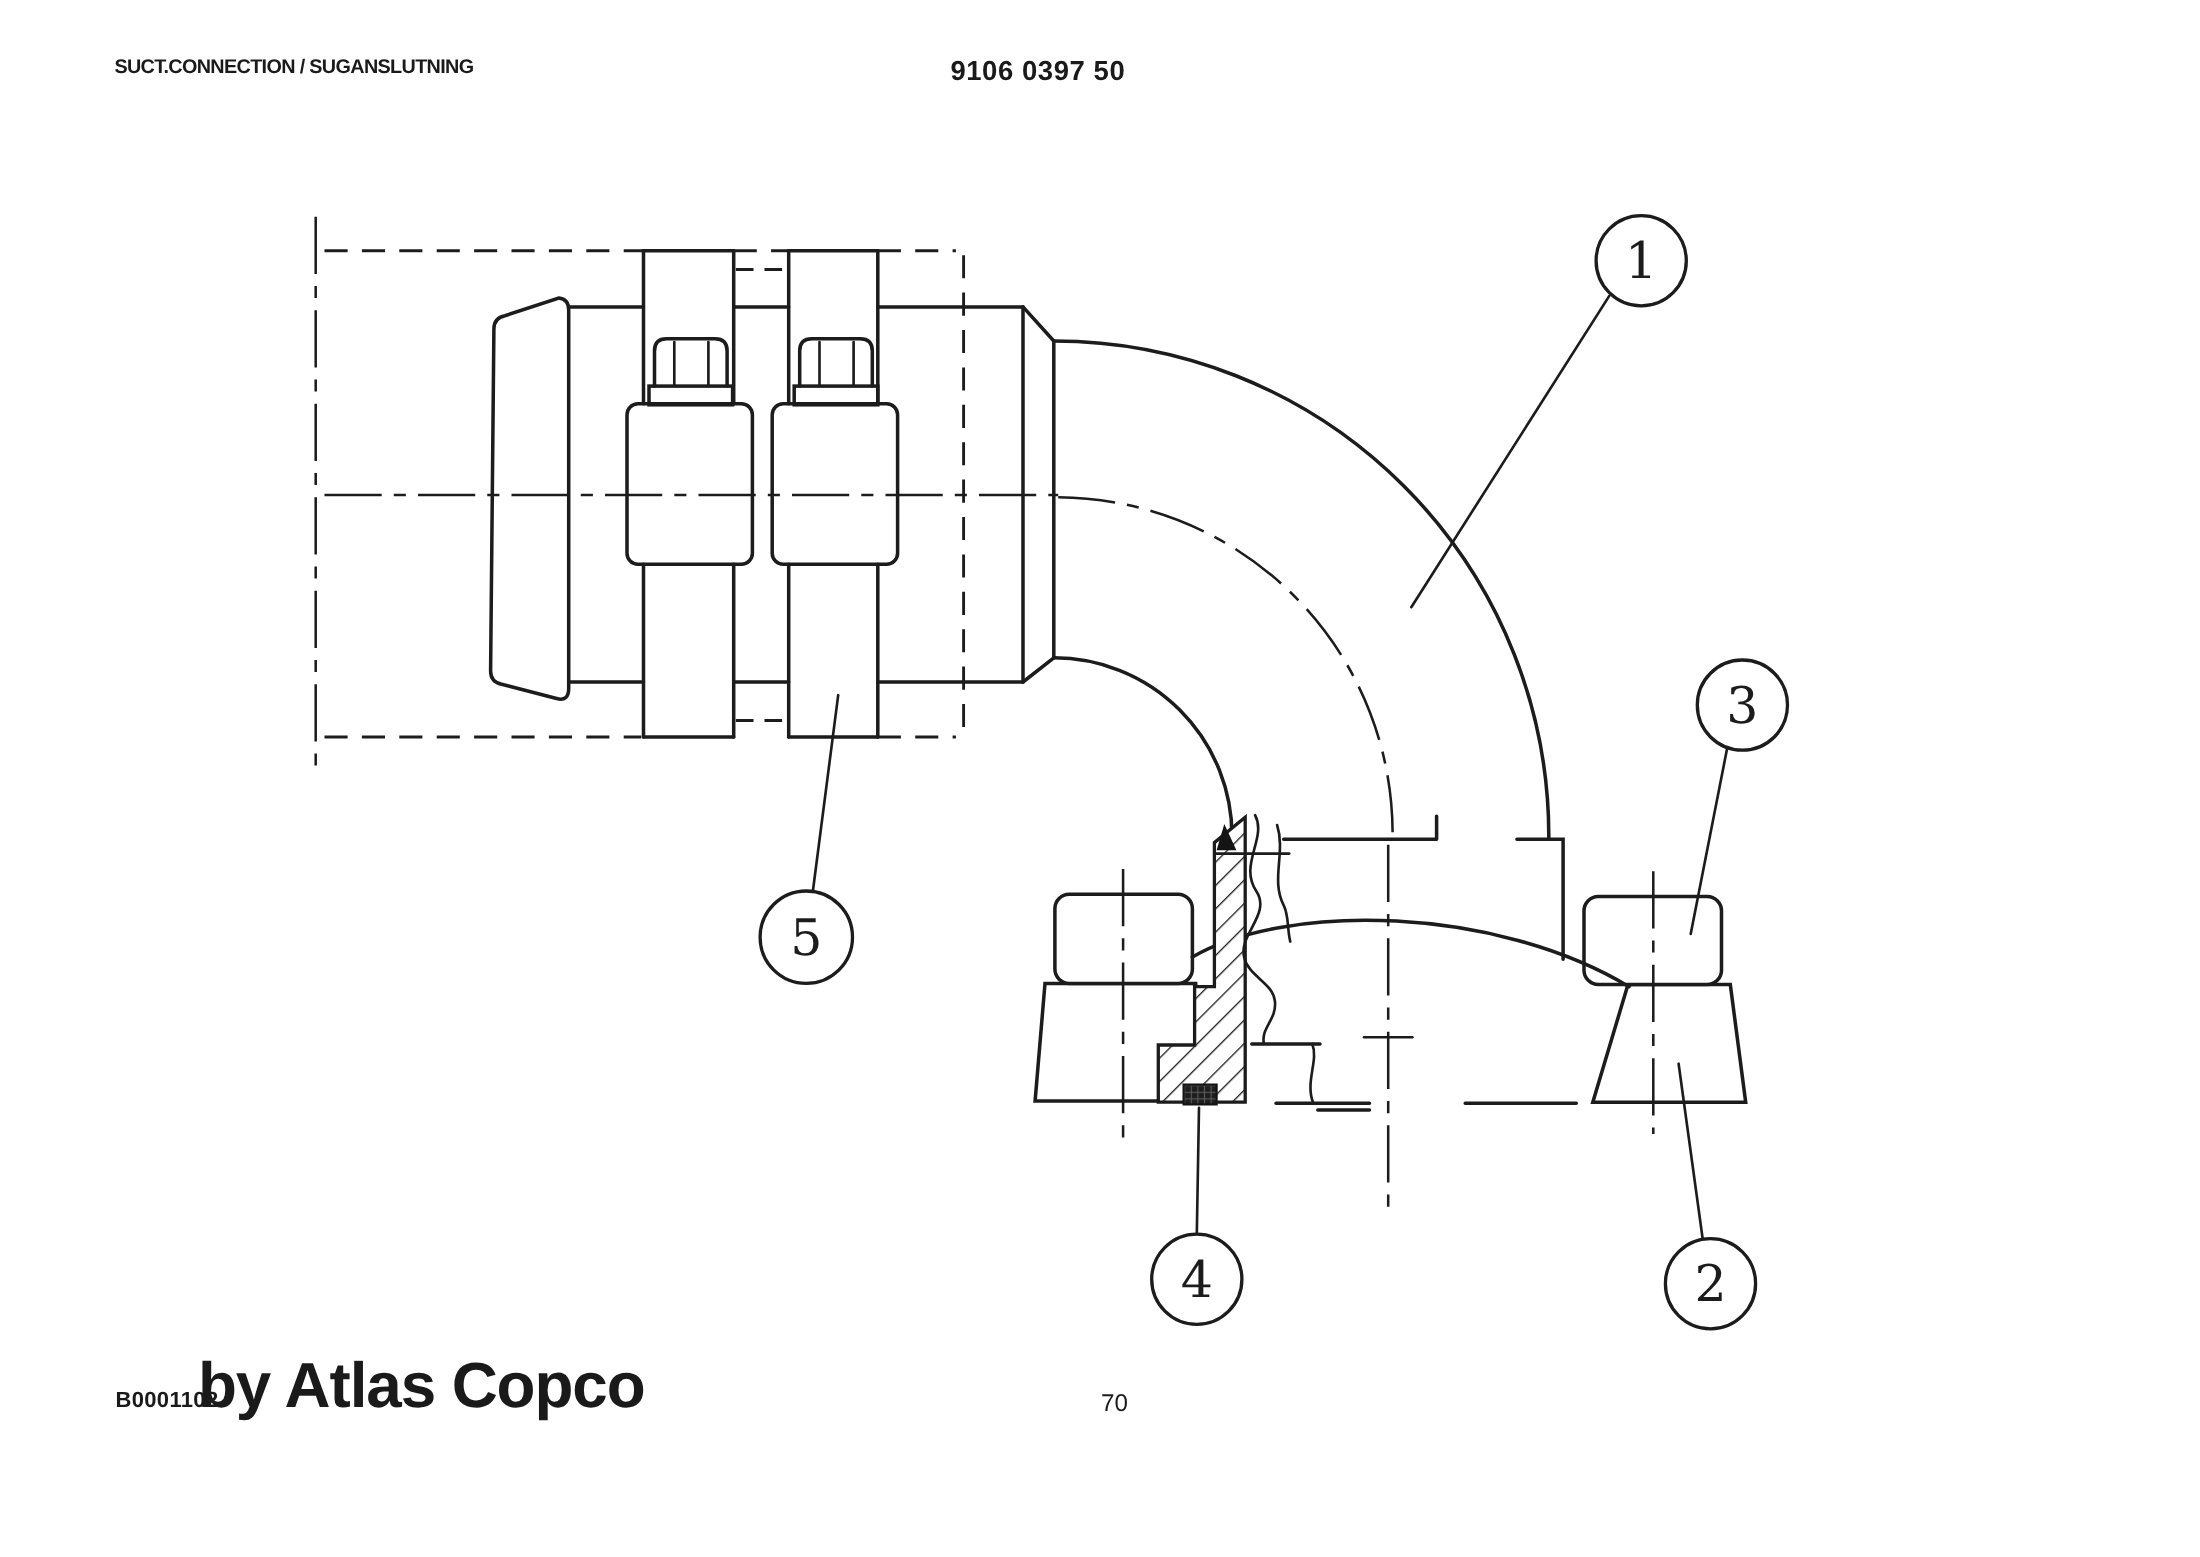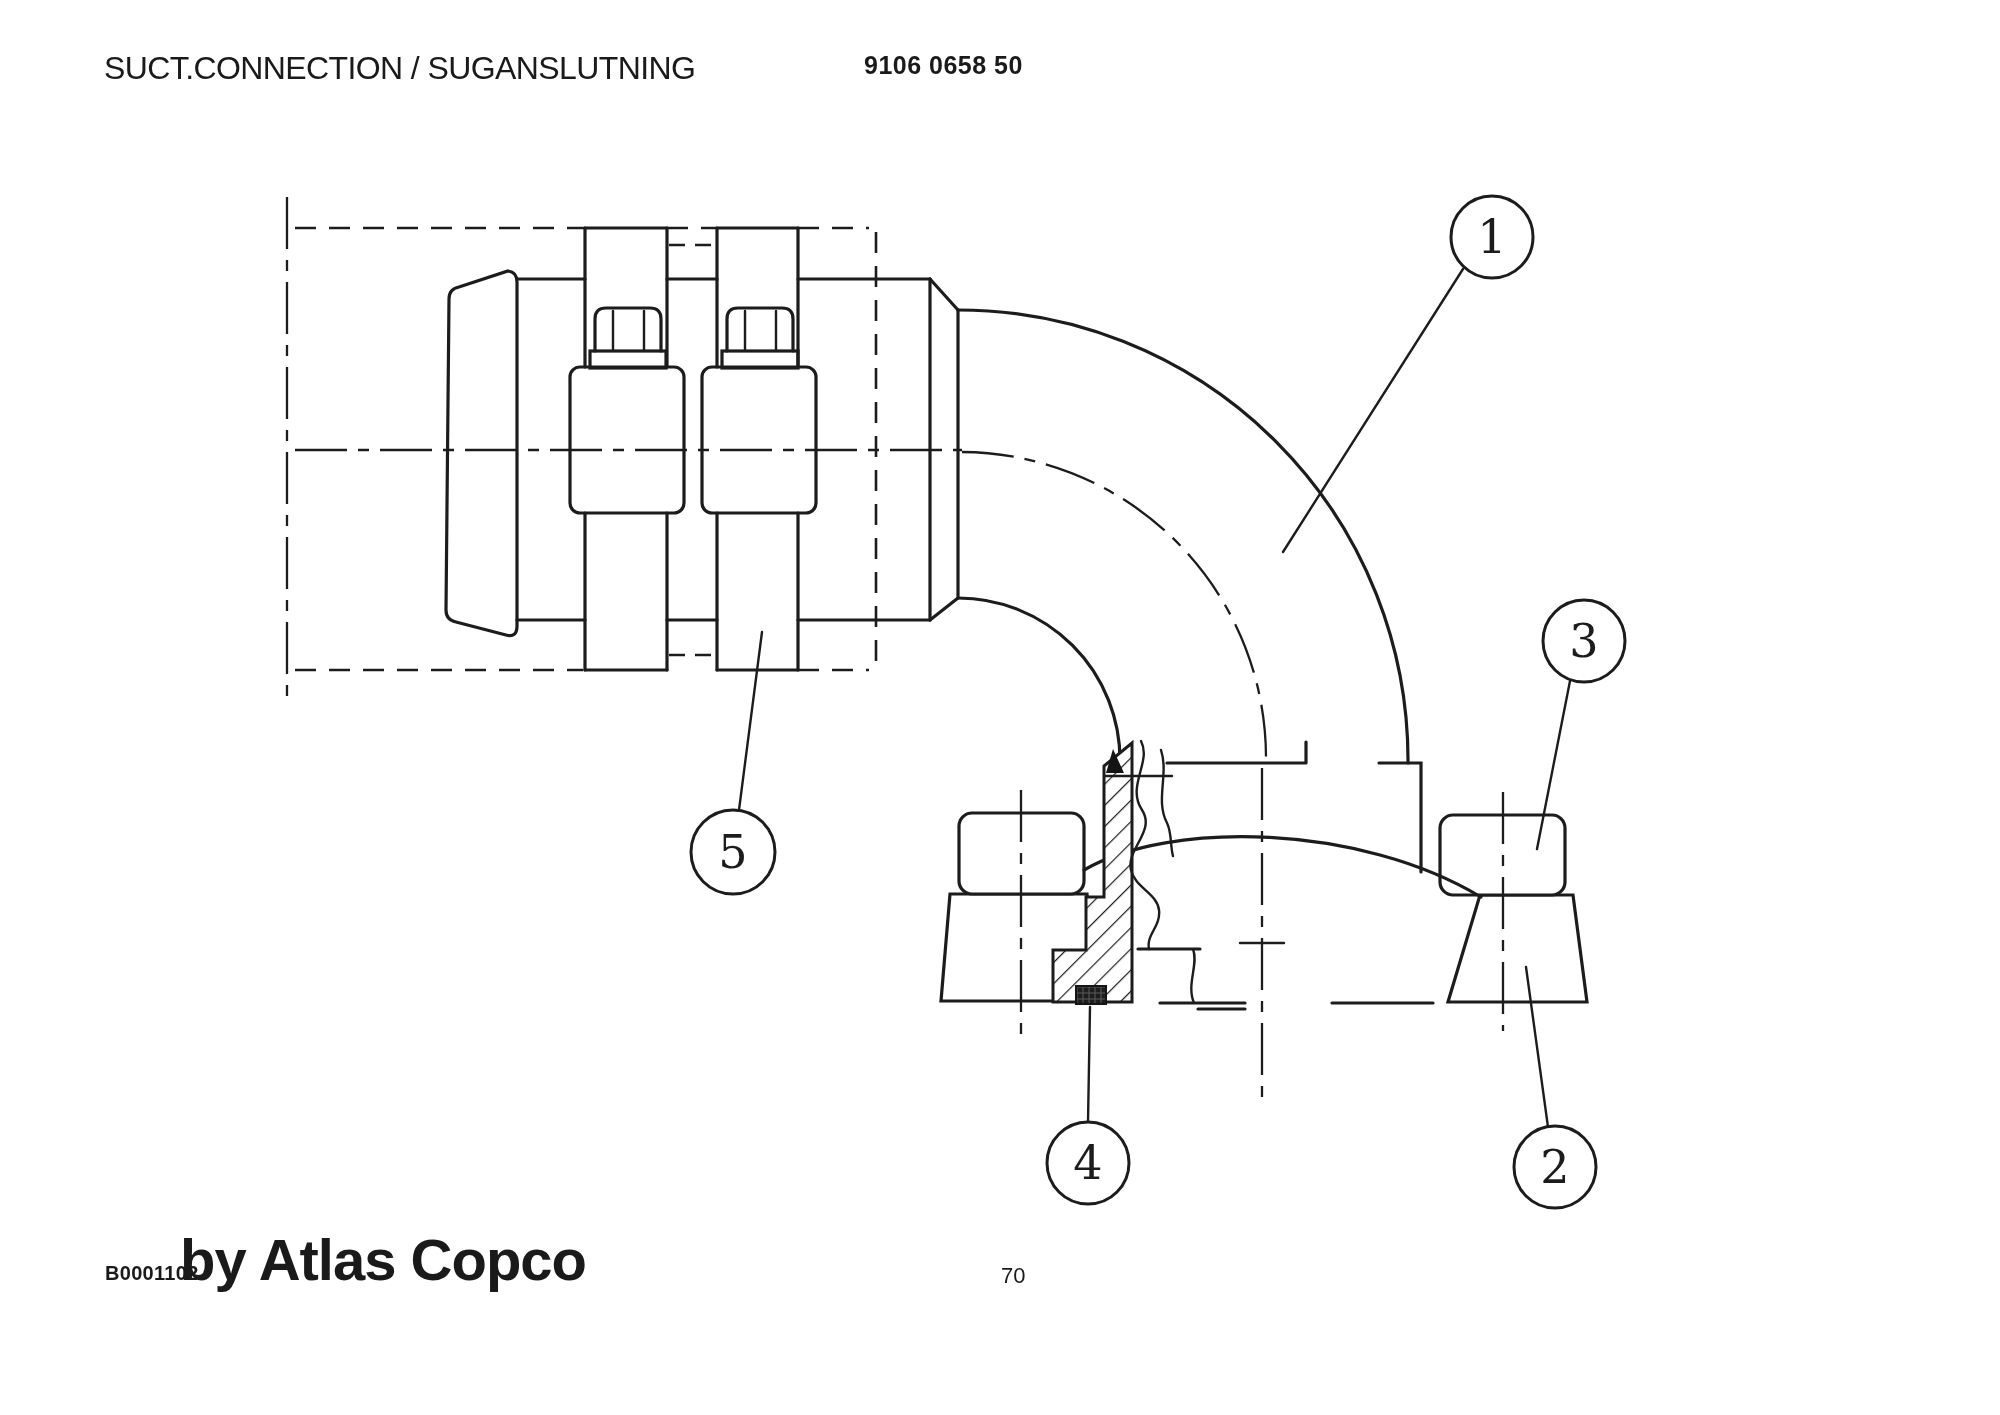--- a/index.html
+++ b/index.html
@@ -6,21 +6,21 @@
   #page{
     position:relative;
     width:2000px;height:1415px;
     background:#ffffff;
     font-family:"Liberation Sans", sans-serif;
     color:#1a1a1a;
     overflow:hidden;
   }
   #title{
     position:absolute;left:104px;top:50px;
-    font-size:32px;font-weight:normal;letter-spacing:-0.6px;
+    font-size:18px;font-weight:bold;letter-spacing:-0.6px;
     white-space:nowrap;
   }
   #partno{
     position:absolute;left:864px;top:51px;
     font-size:25px;font-weight:bold;letter-spacing:0.5px;
     white-space:nowrap;
   }
   #doccode{
     position:absolute;left:105px;top:1262px;
     font-size:20px;font-weight:600;letter-spacing:0.3px;
@@ -42,21 +42,21 @@
   .wfill{fill:#ffffff;stroke:#1c1c1c;stroke-width:3.2;}
   .balloon{fill:#ffffff;stroke:#1c1c1c;stroke-width:3;}
   .ballnum{font-family:"DejaVu Serif", serif;font-size:46px;fill:#1c1c1c;text-anchor:middle;}
 </style>
 </head>
 <body>
 
 <div id="page">
 
   <div id="title">SUCT.CONNECTION / SUGANSLUTNING</div>
-  <div id="partno">9106 0658 50</div>
+  <div id="partno">9106 0397 50</div>
 
   <svg width="2000" height="1415" viewBox="0 0 2000 1415">
     <defs>
       <pattern id="hatch" width="15" height="15" patternUnits="userSpaceOnUse" patternTransform="rotate(45)">
         <line x1="0" y1="0" x2="0" y2="15" stroke="#1c1c1c" stroke-width="2.4"></line>
       </pattern>
       <pattern id="sealpat" width="6" height="6" patternUnits="userSpaceOnUse">
         <rect width="6" height="6" fill="#1d1d1d"></rect>
         <line x1="0" y1="3" x2="6" y2="3" stroke="#5a5a5a" stroke-width="1"></line>
         <line x1="3" y1="0" x2="3" y2="6" stroke="#5a5a5a" stroke-width="1"></line>

